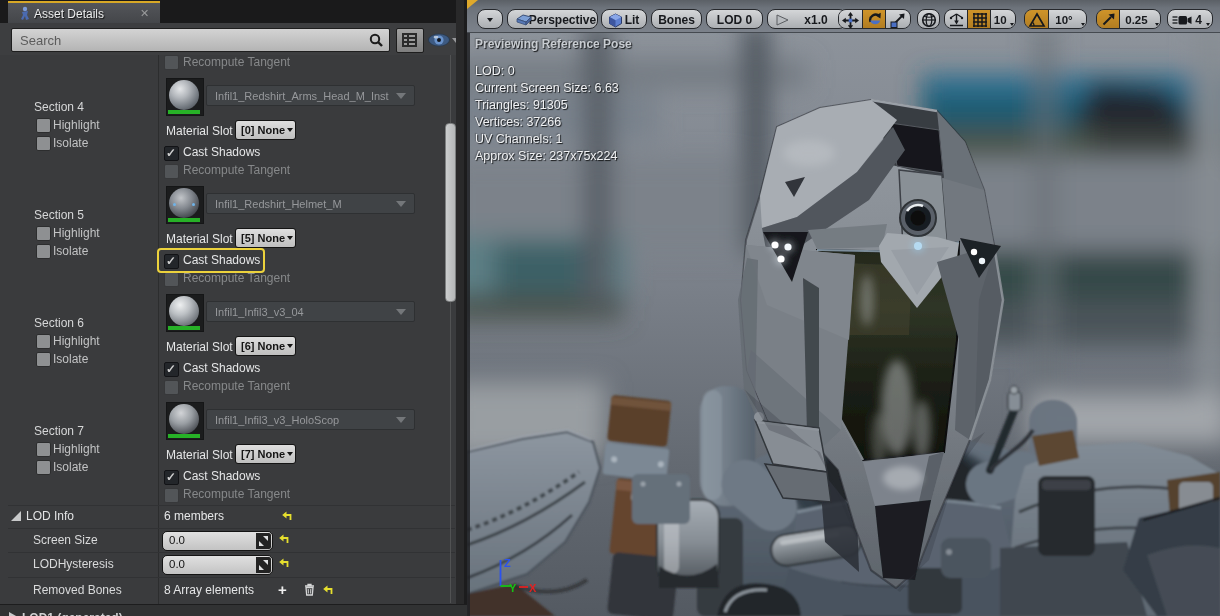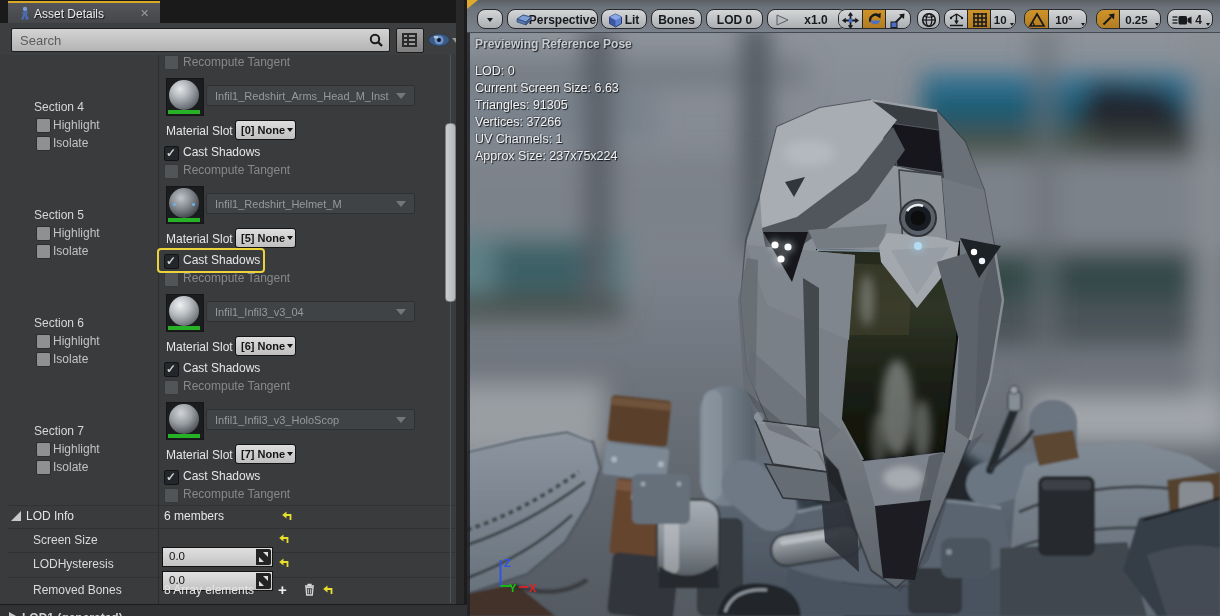--- a/index.html
+++ b/index.html
@@ -33,21 +33,21 @@
 .sphere{position:absolute;left:2px;top:1px;width:30px;height:30px;border-radius:50%;}
 .namecombo{width:207px;height:19px;background:#404346;border:1px solid #2e3032;border-radius:2px;}
 .namecombo span{position:absolute;left:8px;top:4px;font-size:11px;color:#96989b;}
 .namecombo .arr{position:absolute;right:8px;top:7px;width:0;height:0;border-left:5px solid transparent;border-right:5px solid transparent;border-top:6px solid #74777a;}
 .slotcombo{width:59px;height:18px;background:linear-gradient(180deg,#dedede,#bfbfbf);border:1px solid #141414;border-radius:3px;}
 .slotcombo span{position:absolute;left:5px;top:3px;font-size:11px;font-weight:bold;color:#141414;}
 .slotcombo .arr{position:absolute;right:2px;top:7px;width:0;height:0;border-left:3.5px solid transparent;border-right:3.5px solid transparent;border-top:4.5px solid #141414;}
 .check{position:absolute;left:1px;top:-1px;font-size:12px;font-weight:bold;color:#cfcfcf;}
 #focusbox{left:157px;top:193px;width:104px;height:21px;border:2px solid #ecd23c;border-radius:4px;}
 .hr{left:8px;width:447px;height:1px;background:#313234;}
-.spin{width:109px;height:18px;background:linear-gradient(180deg,#e0e0e0,#c3c3c3);border:1px solid #141414;border-radius:0;margin-top:16px;}
+.spin{width:109px;height:18px;background:linear-gradient(180deg,#e0e0e0,#c3c3c3);border:1px solid #141414;border-radius:5px;}
 .spin span{position:absolute;left:6px;top:2px;font-size:11.5px;color:#141414;}
 .spin .knob{position:absolute;right:1px;top:1px;width:15px;height:16px;background:#232323;border-radius:0 2px 2px 0;}
 #sbtrack{left:450px;top:55px;width:1px;height:548px;background:#515253;}
 #sbthumb{left:445px;top:123px;width:9px;height:177px;background:linear-gradient(90deg,#cbcdce,#b5b7b8);border:1px solid #7e8081;border-radius:4px;}
 #redge{left:456px;top:0px;width:11px;height:616px;background:#29292a;}
 #redge2{left:464px;top:0px;width:3px;height:616px;background:#1c1c1d;}
 #botbar{left:0;top:604px;width:467px;height:12px;background:#313233;border-top:1px solid #1d1d1e;}
 #botbar span{position:absolute;left:22px;top:6px;font-weight:bold;font-size:12px;color:#cfd0d1;}
 .undo{position:absolute;width:12px;height:12px;}
 

